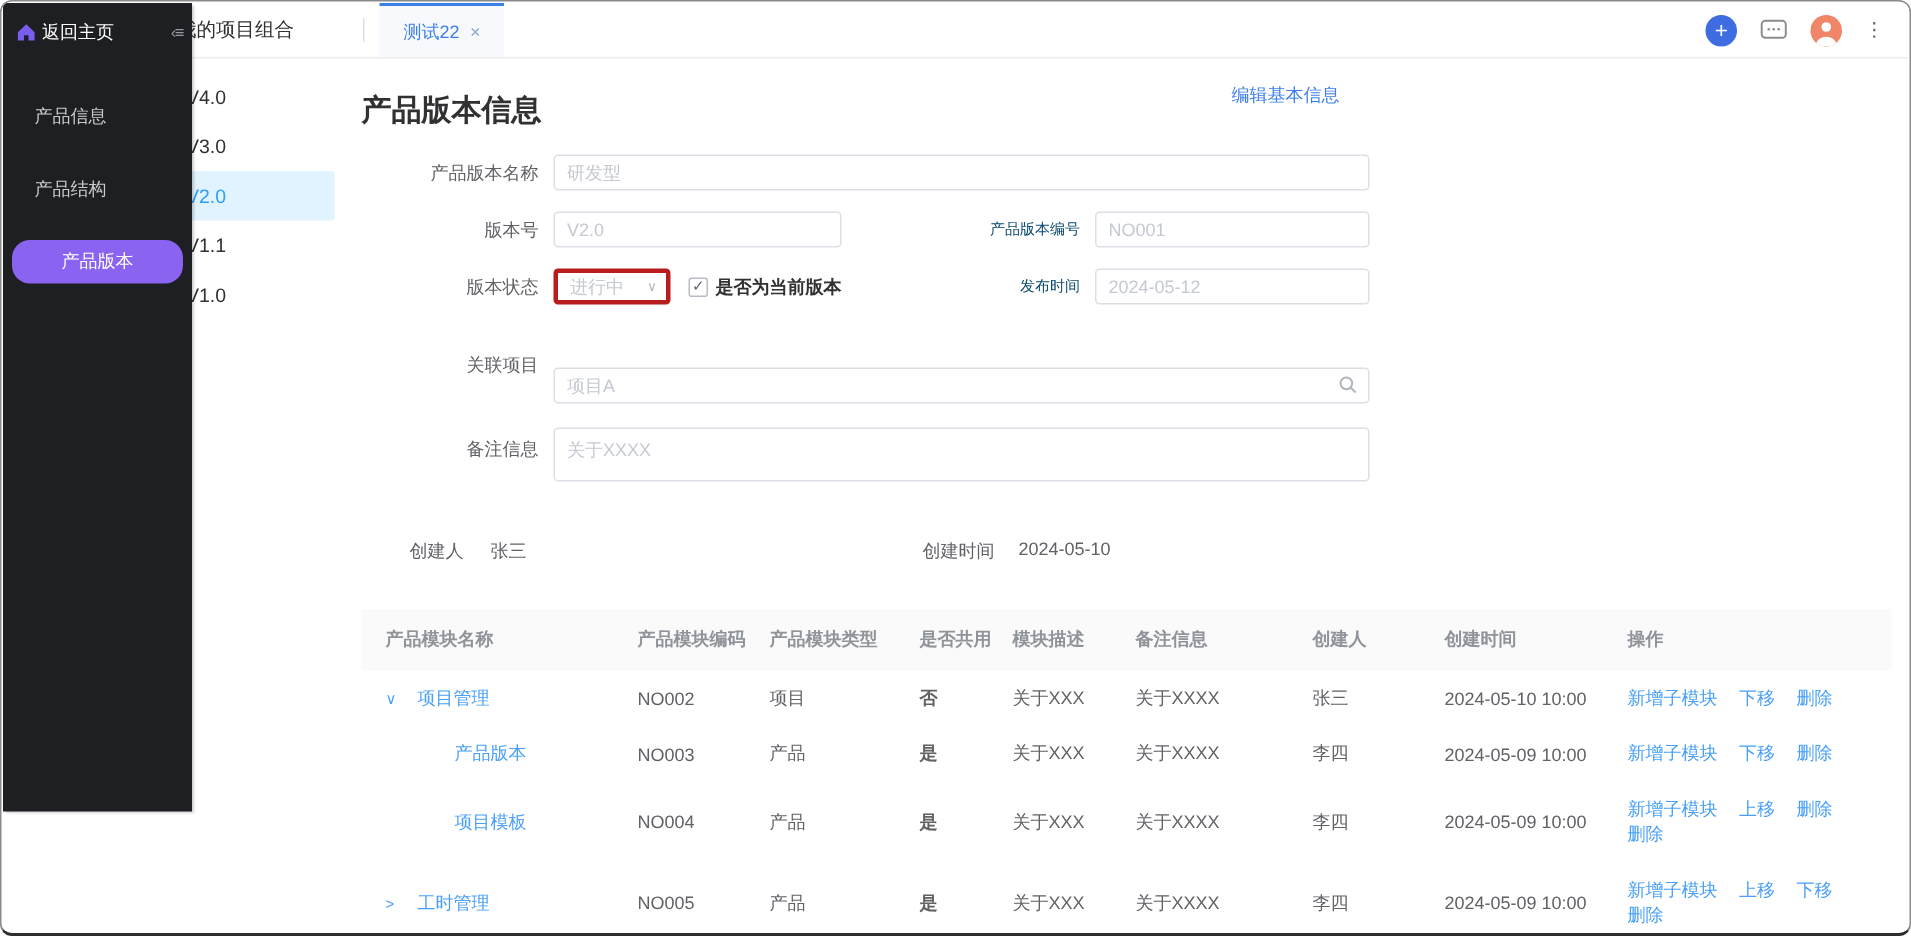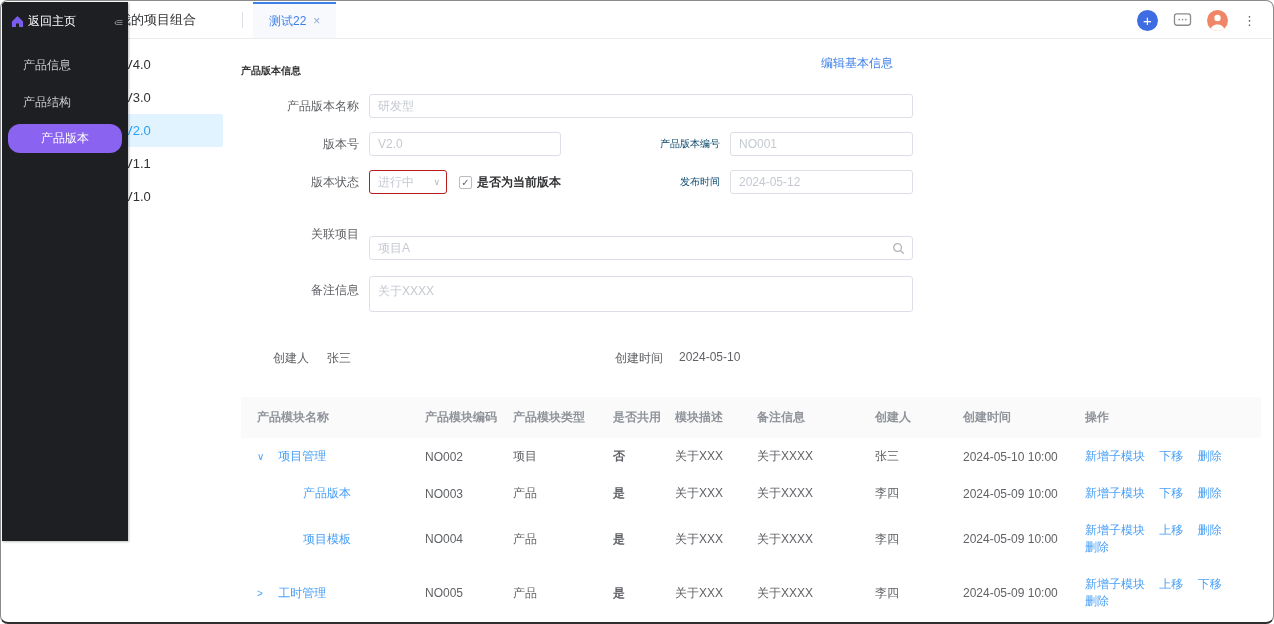--- a/index.html
+++ b/index.html
@@ -4,21 +4,21 @@
 <style>
   html,body{margin:0;padding:0;overflow:hidden;}
   body{width:1274px;height:624px;font-family:"Liberation Sans","DejaVu Sans",sans-serif;background:#fff;position:relative;}
   .frame{position:absolute;inset:0;border:1px solid #8a8a8a;border-bottom:2px solid #2e2e2e;border-radius:8px;overflow:hidden;background:#fff;box-sizing:border-box;}
 
   
   .sidebar{position:absolute;left:1px;top:1px;width:126px;height:539px;background:#1e1f22;box-shadow:1px 1px 2px rgba(0,0,0,.25);z-index:6;}
   .sidebar-header{display:flex;align-items:center;padding:11px 6px 14px 9px;color:#fff;font-size:12px;gap:4px;}
   .home-icon{display:inline-flex;flex:none;}
   .collapse-icon{margin-left:auto;color:#9a9ba1;font-size:11px;letter-spacing:-1px;cursor:pointer;}
-  .side-item{font-size:12px;color:#c9cace;padding:7px 0 7px 15px;margin:6px 6px;cursor:pointer;}
+  .side-item{font-size:12px;color:#c9cace;padding:7px 0 7px 15px;margin:18px 6px;cursor:pointer;}
   .side-item.active{background:#8a63f0;color:#fff;border-radius:12px;text-align:center;padding:6px 0;}
 
   
   .topbar{position:absolute;left:103px;top:1px;right:1px;height:36px;background:#fff;border-bottom:1px solid #ececec;display:flex;align-items:stretch;z-index:5;}
   .portfolio{font-size:13px;color:#303133;align-self:center;padding:0 36px 0 14px;}
   .tab-divider{width:1px;background:#dcdfe6;margin:10px 10px;}
   .tab{background:#f7f9fc;border-top:2px solid #3d7fe8;padding:0 16px;display:flex;align-items:center;gap:7px;color:#3d7fe8;font-size:12px;cursor:pointer;box-sizing:border-box;}
   .tab-close{color:#8fa9d8;font-size:12px;cursor:pointer;}
   .topbar-right{margin-left:auto;display:flex;align-items:center;gap:15px;padding-right:16px;}
   .plus-btn{width:21px;height:21px;border-radius:50%;background:#3d6de0;color:#fff;display:flex;align-items:center;justify-content:center;font-size:15px;line-height:1;cursor:pointer;}
@@ -28,32 +28,32 @@
 
   
   .version-panel{position:absolute;left:103px;top:37px;width:125px;bottom:2px;background:#fff;padding-top:10px;z-index:4;}
   .version-item{font-size:13px;color:#303133;padding:9px 0 9px 20px;cursor:pointer;}
   .version-item.active{background:#e1f3fe;color:#2aa0f6;margin:0 6px;padding-left:14px;border-radius:2px;}
 
   
   .main{position:absolute;left:228px;top:37px;right:1px;bottom:2px;background:#fff;overflow:hidden;}
   .form-area{position:relative;width:672px;margin:22px 0 0 12px;}
   .form-title-row{position:relative;margin-bottom:16px;}
-  .form-title{font-size:10px;font-weight:bold;color:#303133;}
+  .form-title{font-size:20px;font-weight:bold;color:#303133;}
   .edit-link{position:absolute;right:20px;top:-5px;font-size:12px;color:#3d7fe8;cursor:pointer;}
   .f-row{display:flex;align-items:center;margin-bottom:14px;}
   .f-label{width:128px;flex:none;text-align:right;padding-right:10px;font-size:12px;color:#606266;box-sizing:border-box;}
   .f-label-auto{text-align:left;padding-right:10px;font-size:10px;color:#0c4a6e;}
   .f-input{height:24px;border:1px solid #dcdfe6;border-radius:3px;font-size:12px;padding:0 8px;color:#606266;box-sizing:border-box;background:#fff;outline:none;}
   input::placeholder,textarea::placeholder{color:#c5c9d1;}
   .w-full{width:544px;}
   .w-mid{width:192px;}
   .w-half{width:183px;}
   .spacer{flex:1;}
-  .select-box{width:78px;height:24px;border:1px solid #b91c1c;border-radius:3px;font-size:12px;color:#c5c9d1;display:flex;align-items:center;padding:0 6px 0 8px;box-sizing:border-box;cursor:pointer;}
+  .select-box{width:78px;height:24px;border:3px solid #b91c1c;border-radius:3px;font-size:12px;color:#c5c9d1;display:flex;align-items:center;padding:0 6px 0 8px;box-sizing:border-box;cursor:pointer;}
   .select-chevron{margin-left:auto;color:#b4b8bf;font-size:9px;}
   .checkbox-wrap{display:flex;align-items:center;margin-left:12px;gap:5px;cursor:pointer;}
   .checkbox{width:13px;height:13px;border:1px solid #b8bcc4;border-radius:2px;font-size:10px;line-height:12px;text-align:center;color:#5f6artsy;color:#5f6368;background:#fff;box-sizing:border-box;}
   .checkbox-label{font-size:12px;color:#303133;font-weight:600;}
   .input-wrap{position:relative;display:inline-flex;margin-top:28px;}
   .search-icon{position:absolute;right:8px;top:5px;}
   .remark-area{width:544px;height:36px;border:1px solid #dcdfe6;border-radius:3px;font-size:12px;padding:6px 8px;box-sizing:border-box;resize:none;font-family:inherit;outline:none;}
   .remark-row{align-items:flex-start;margin-top:16px;}
   .creator-row{display:flex;font-size:12px;color:#606266;margin-top:38px;padding-left:32px;}
   .creator-row .val{margin-left:18px;}

